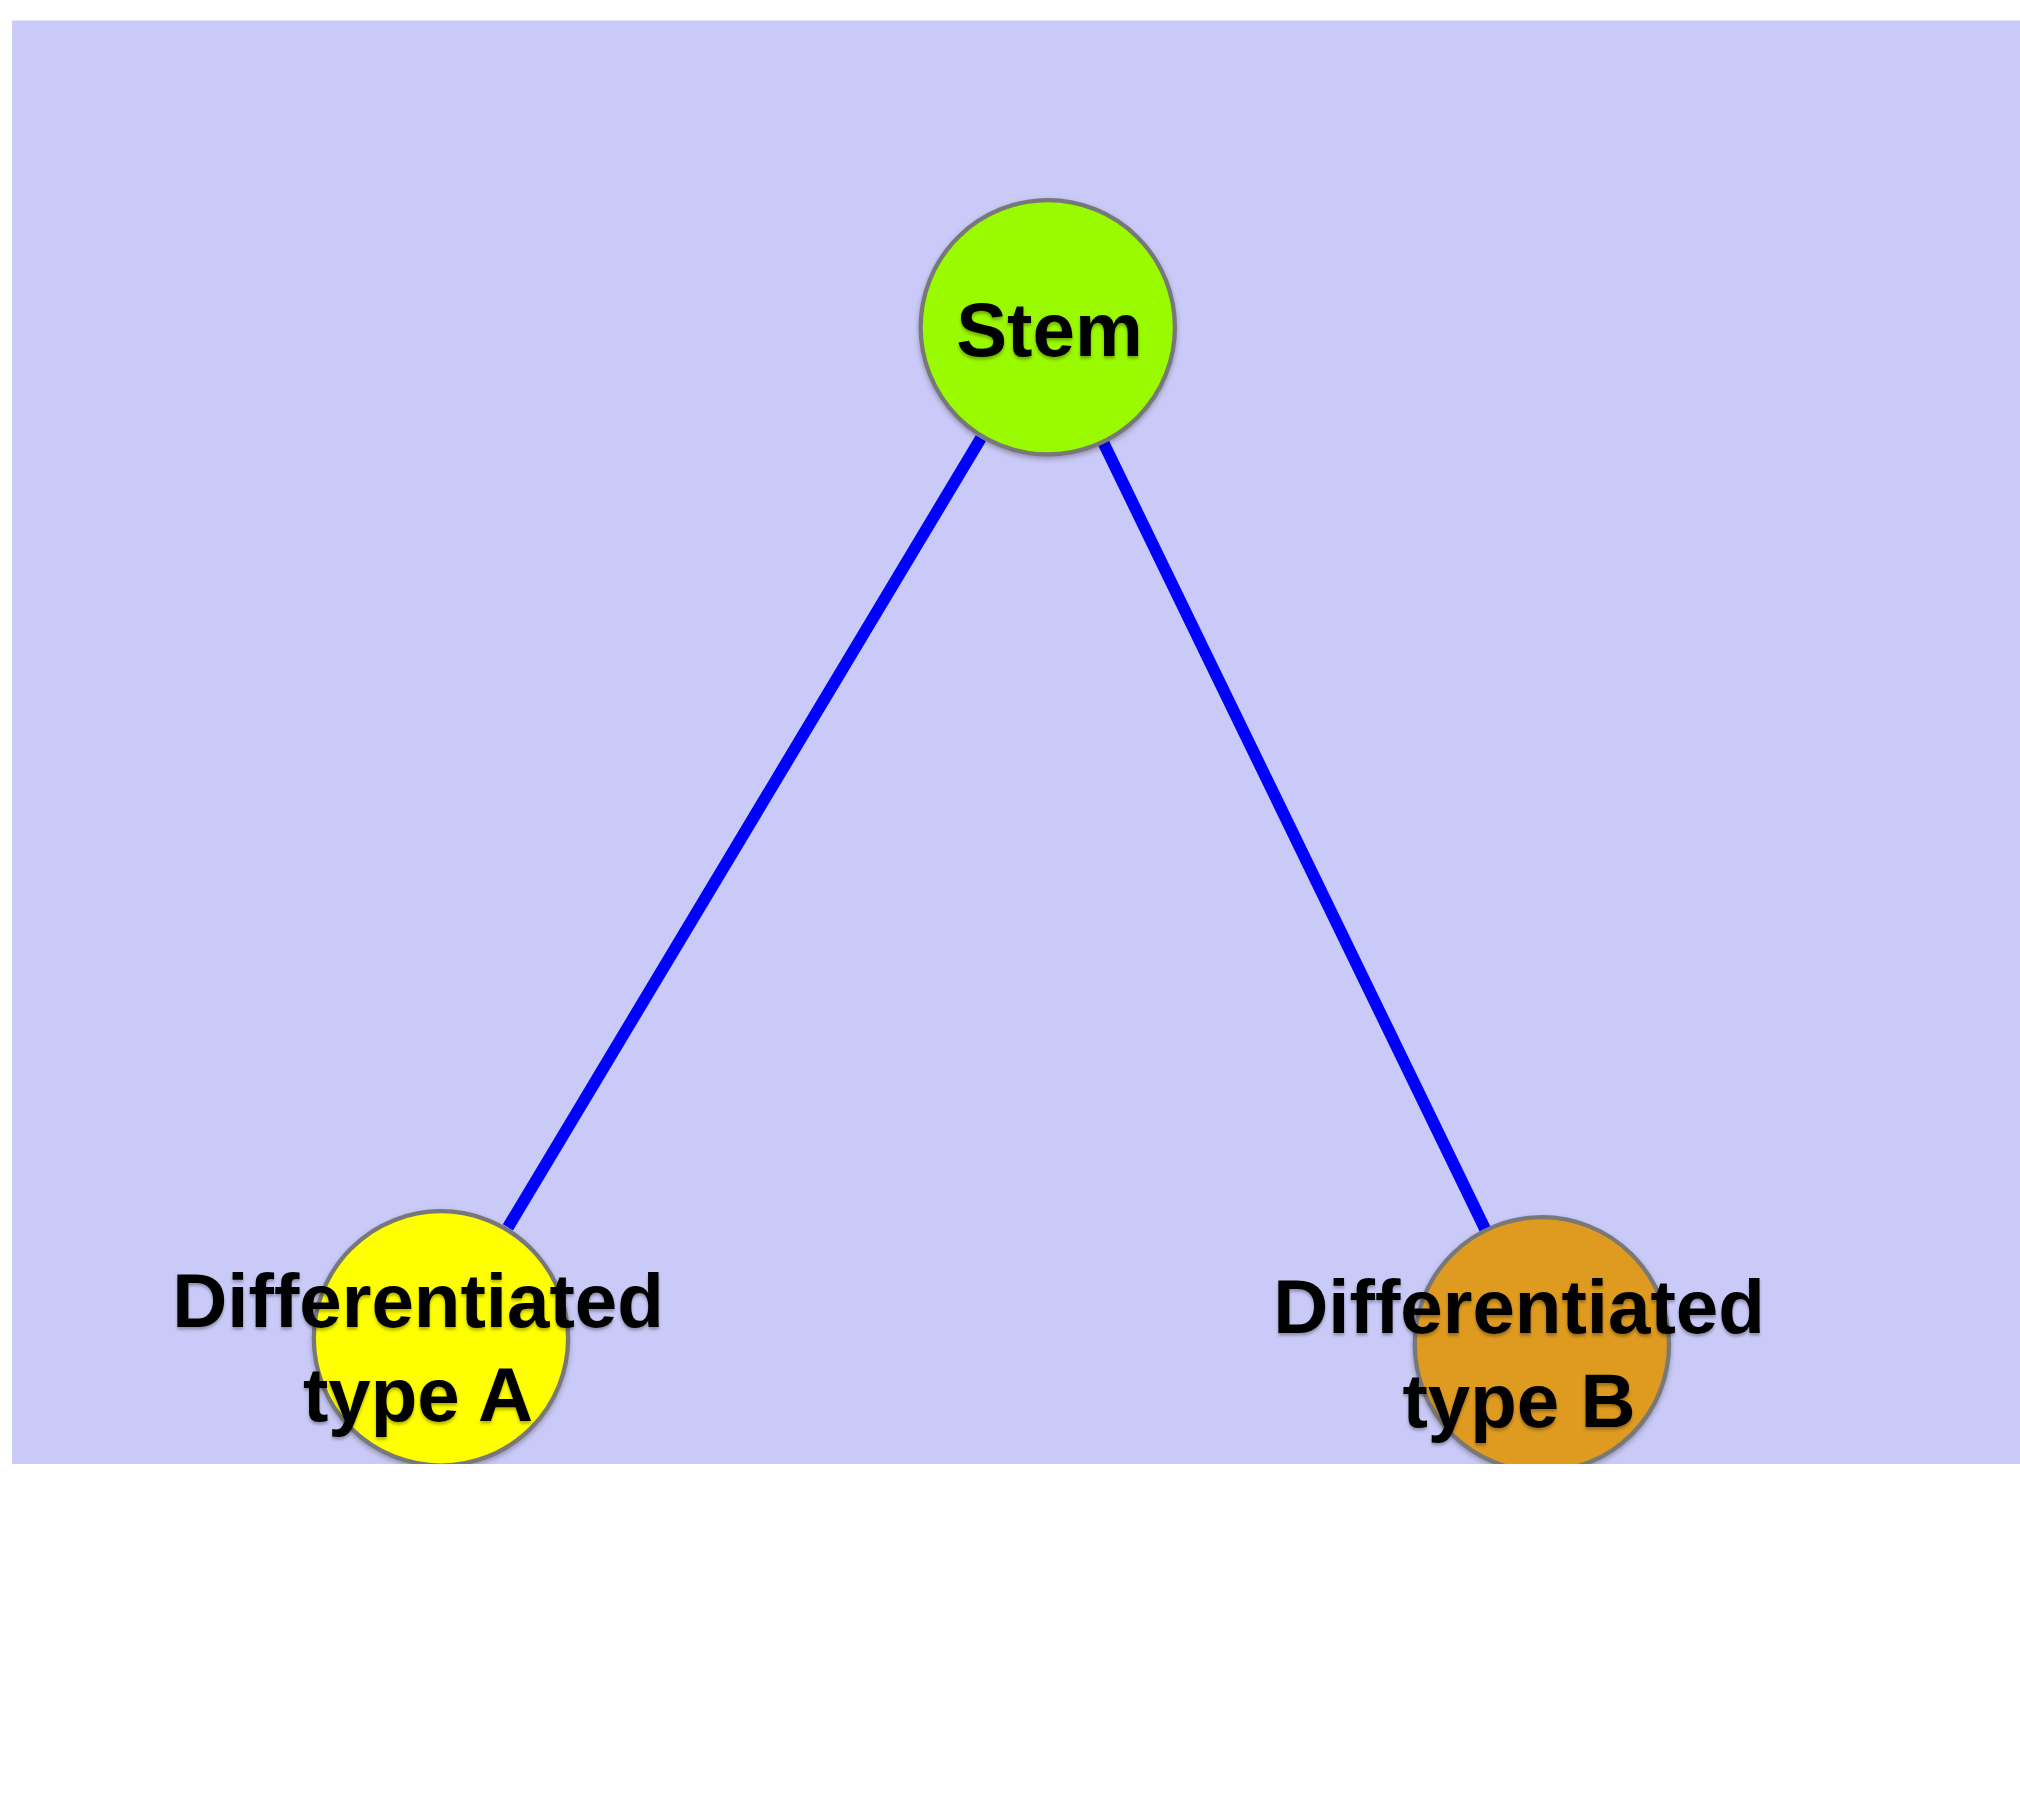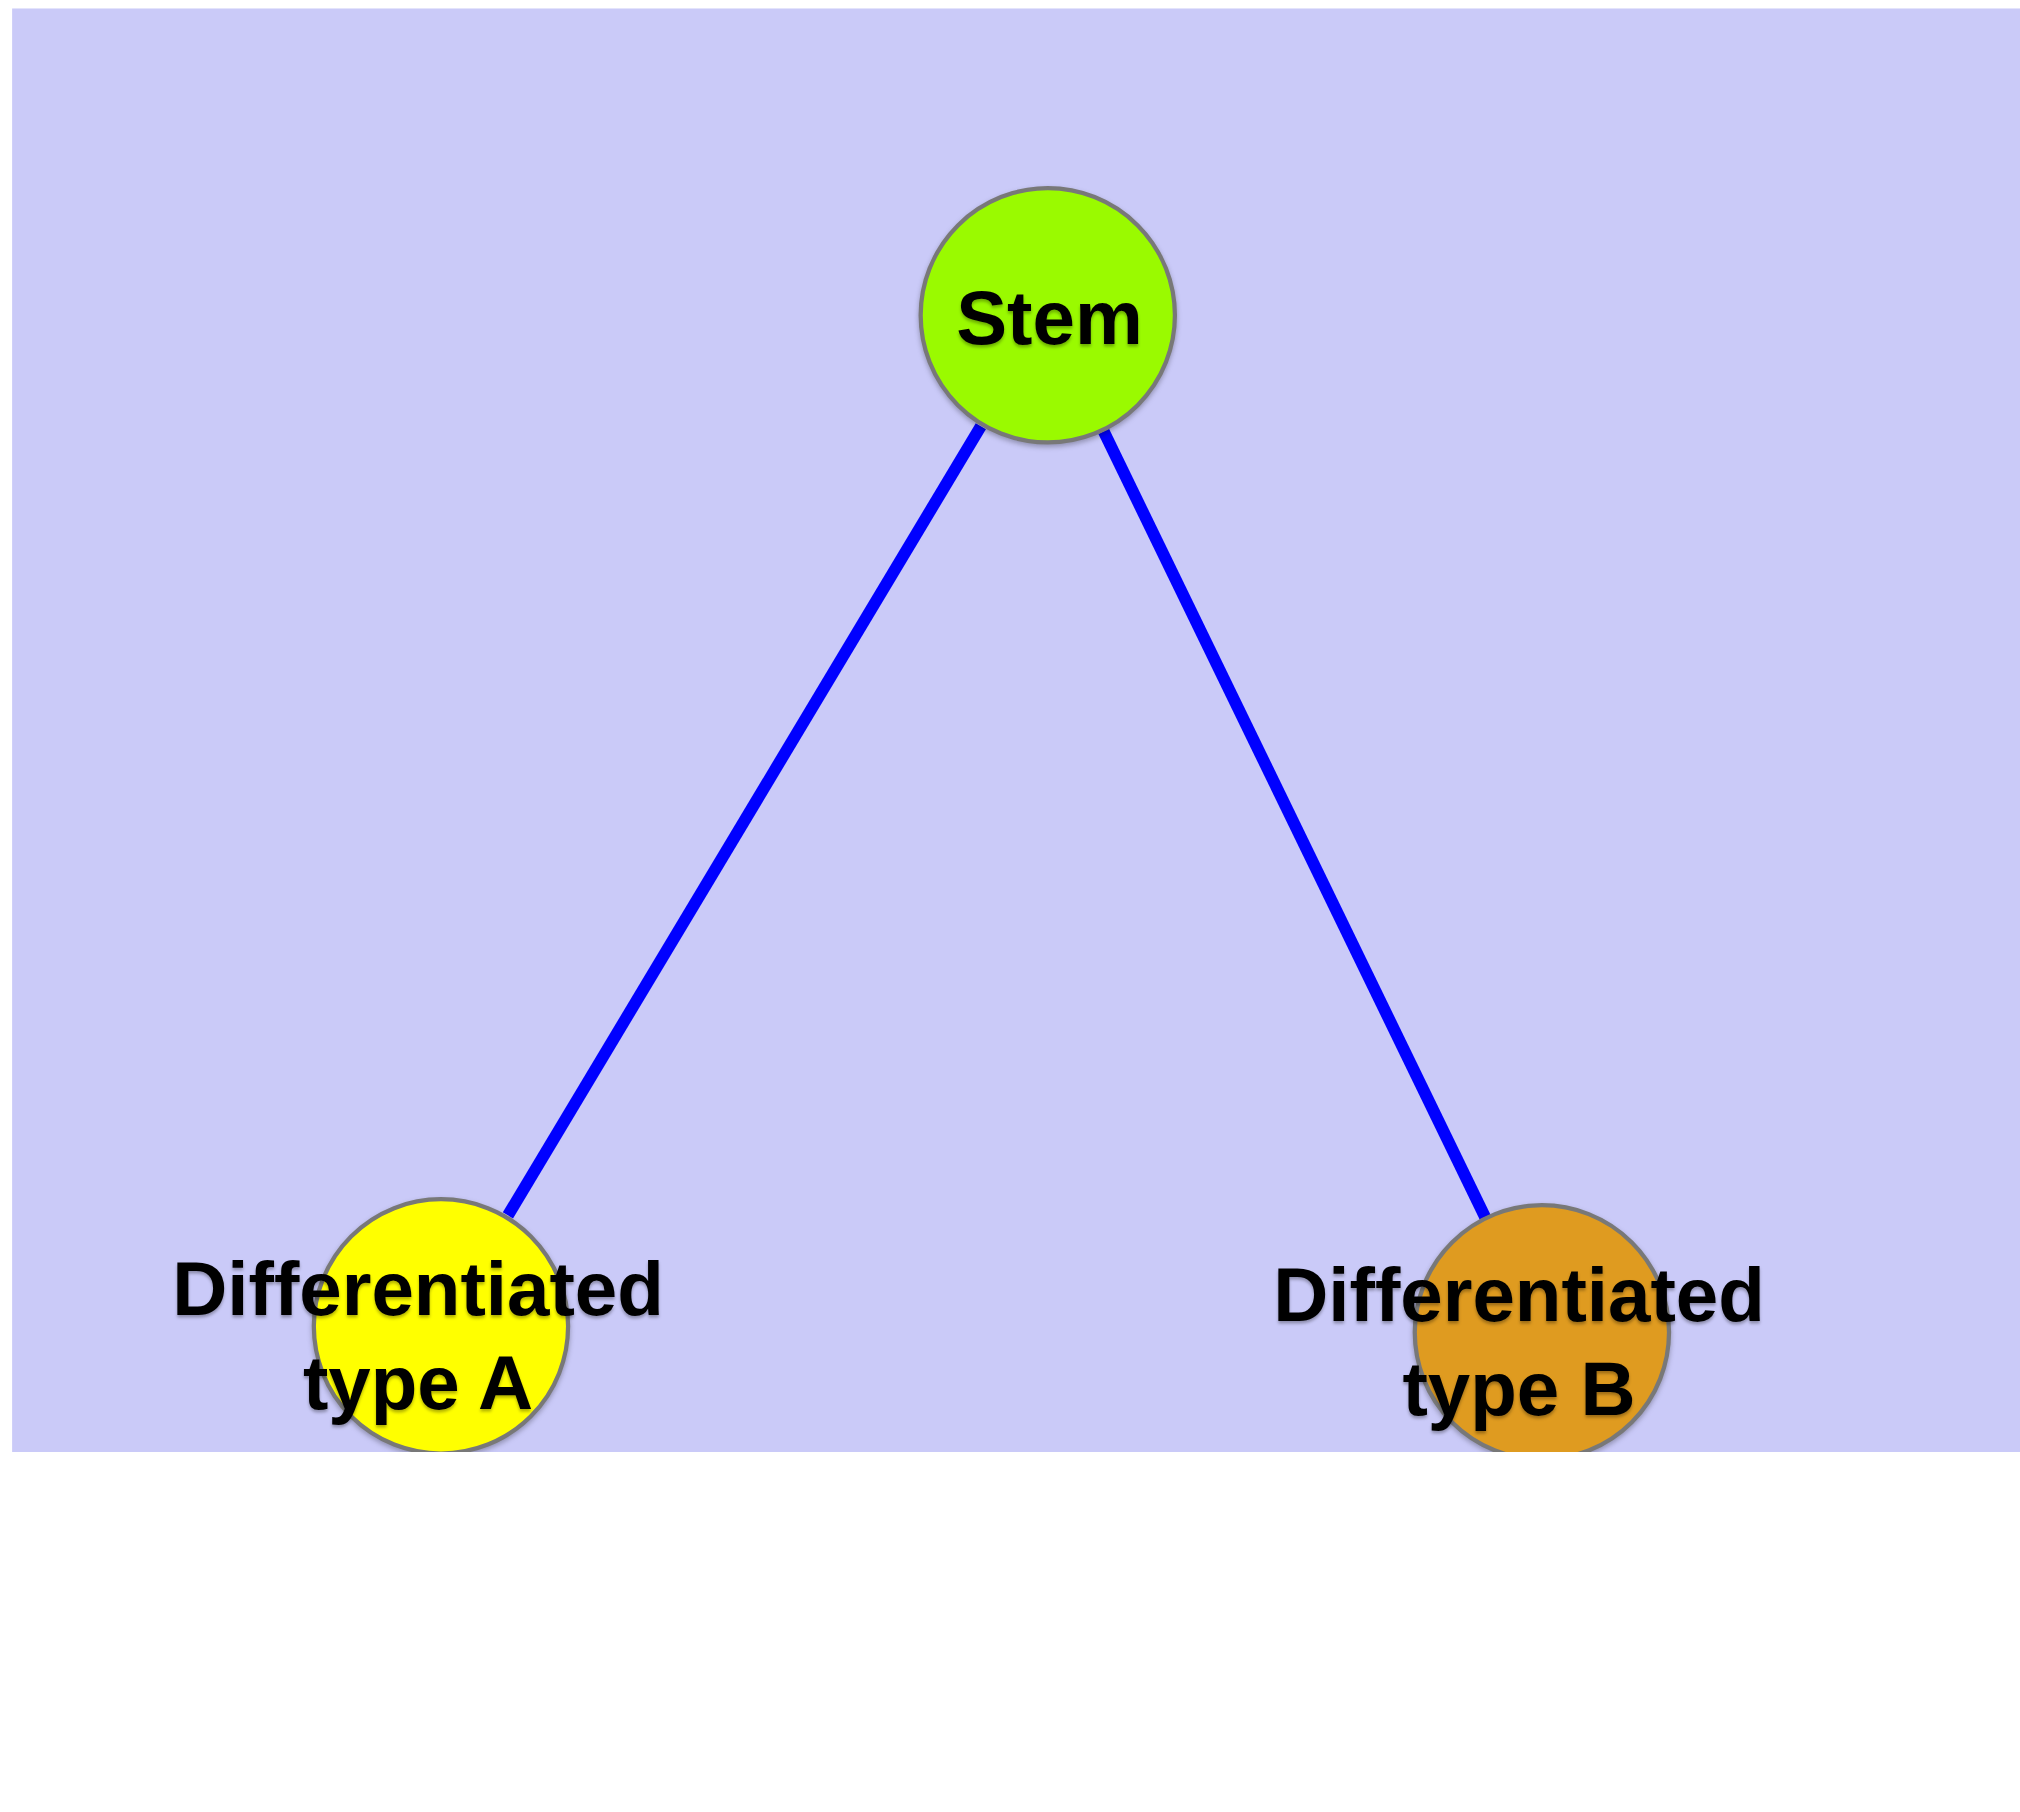--- a/index.html
+++ b/index.html
@@ -8,20 +8,21 @@
     width: 2021px;
     height: 1812px;
     background: #ffffff;
     font-family: "Liberation Sans", sans-serif;
   }
   .stage {
     position: relative;
     width: 2021px;
     height: 1452px;
     overflow: hidden;
+    margin-top: 12px;
   }
   svg { display: block; }
   .edge {
     stroke-width: 14px;
     stroke-linecap: butt;
     fill: none;
   }
   .edge-fragment {
     stroke-width: 10px;
     fill: none;

